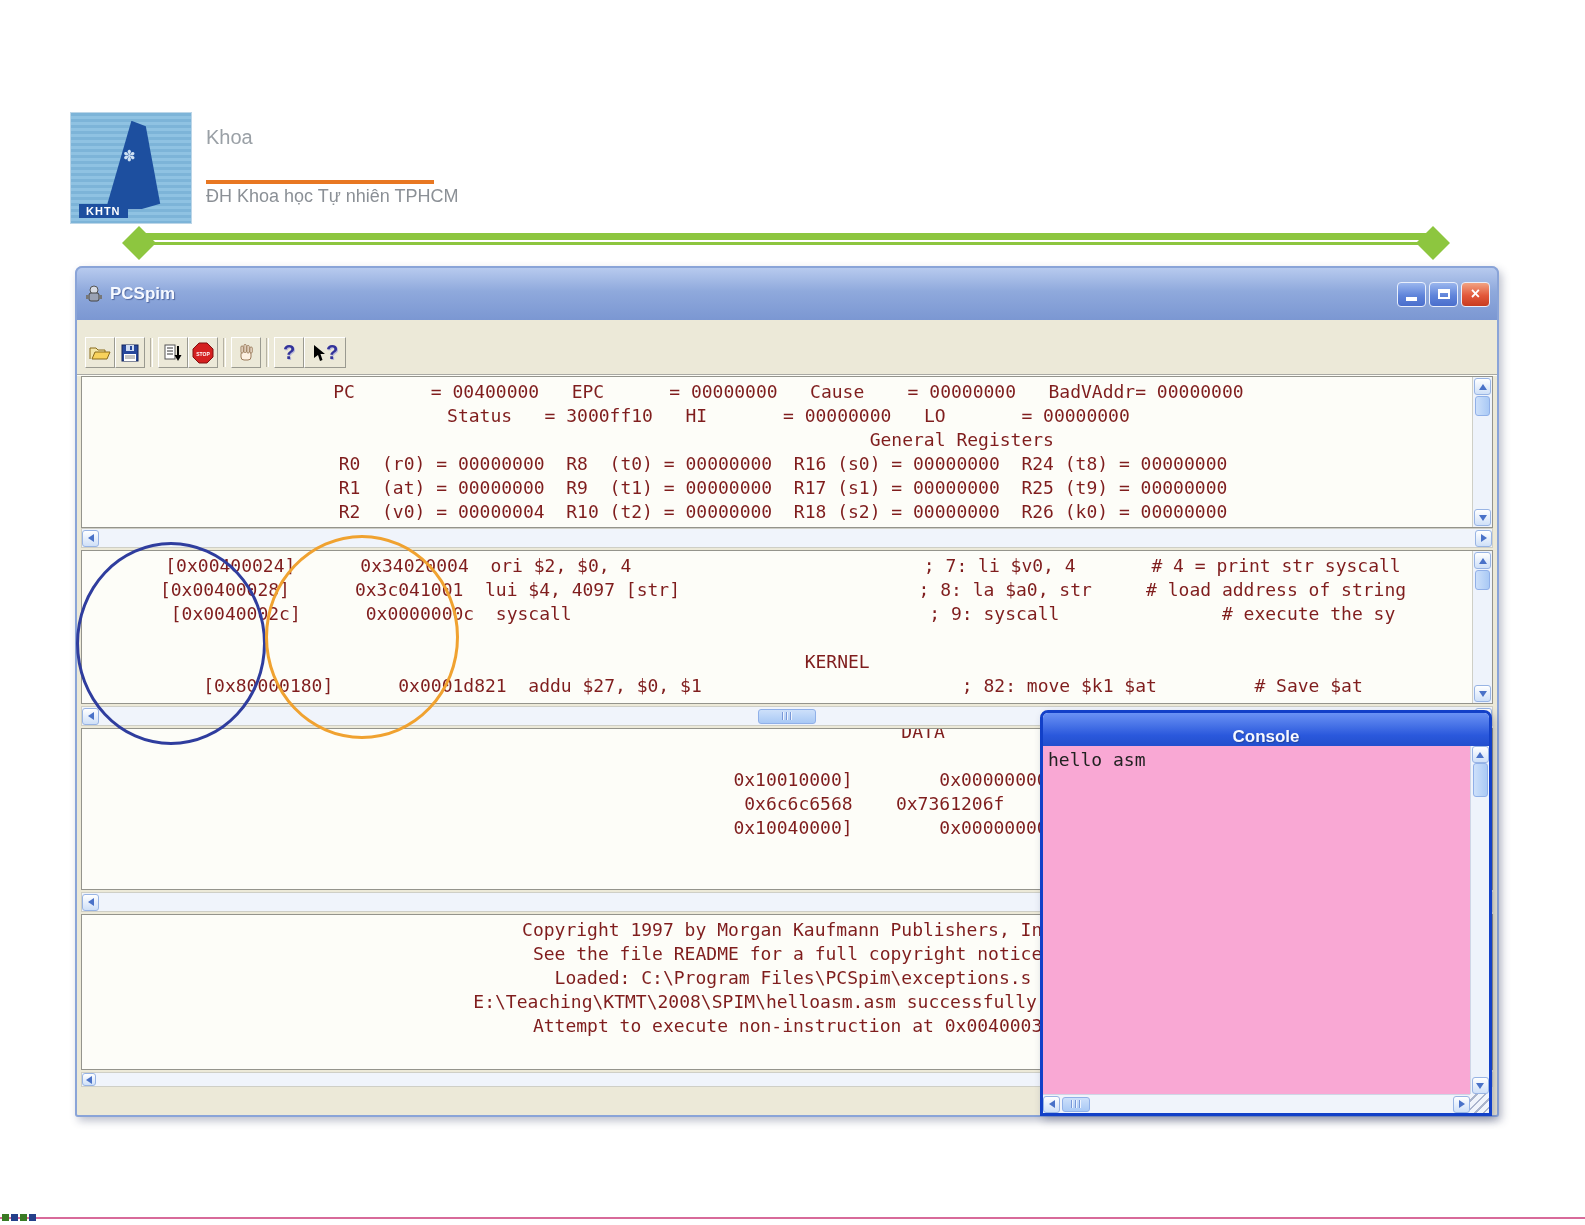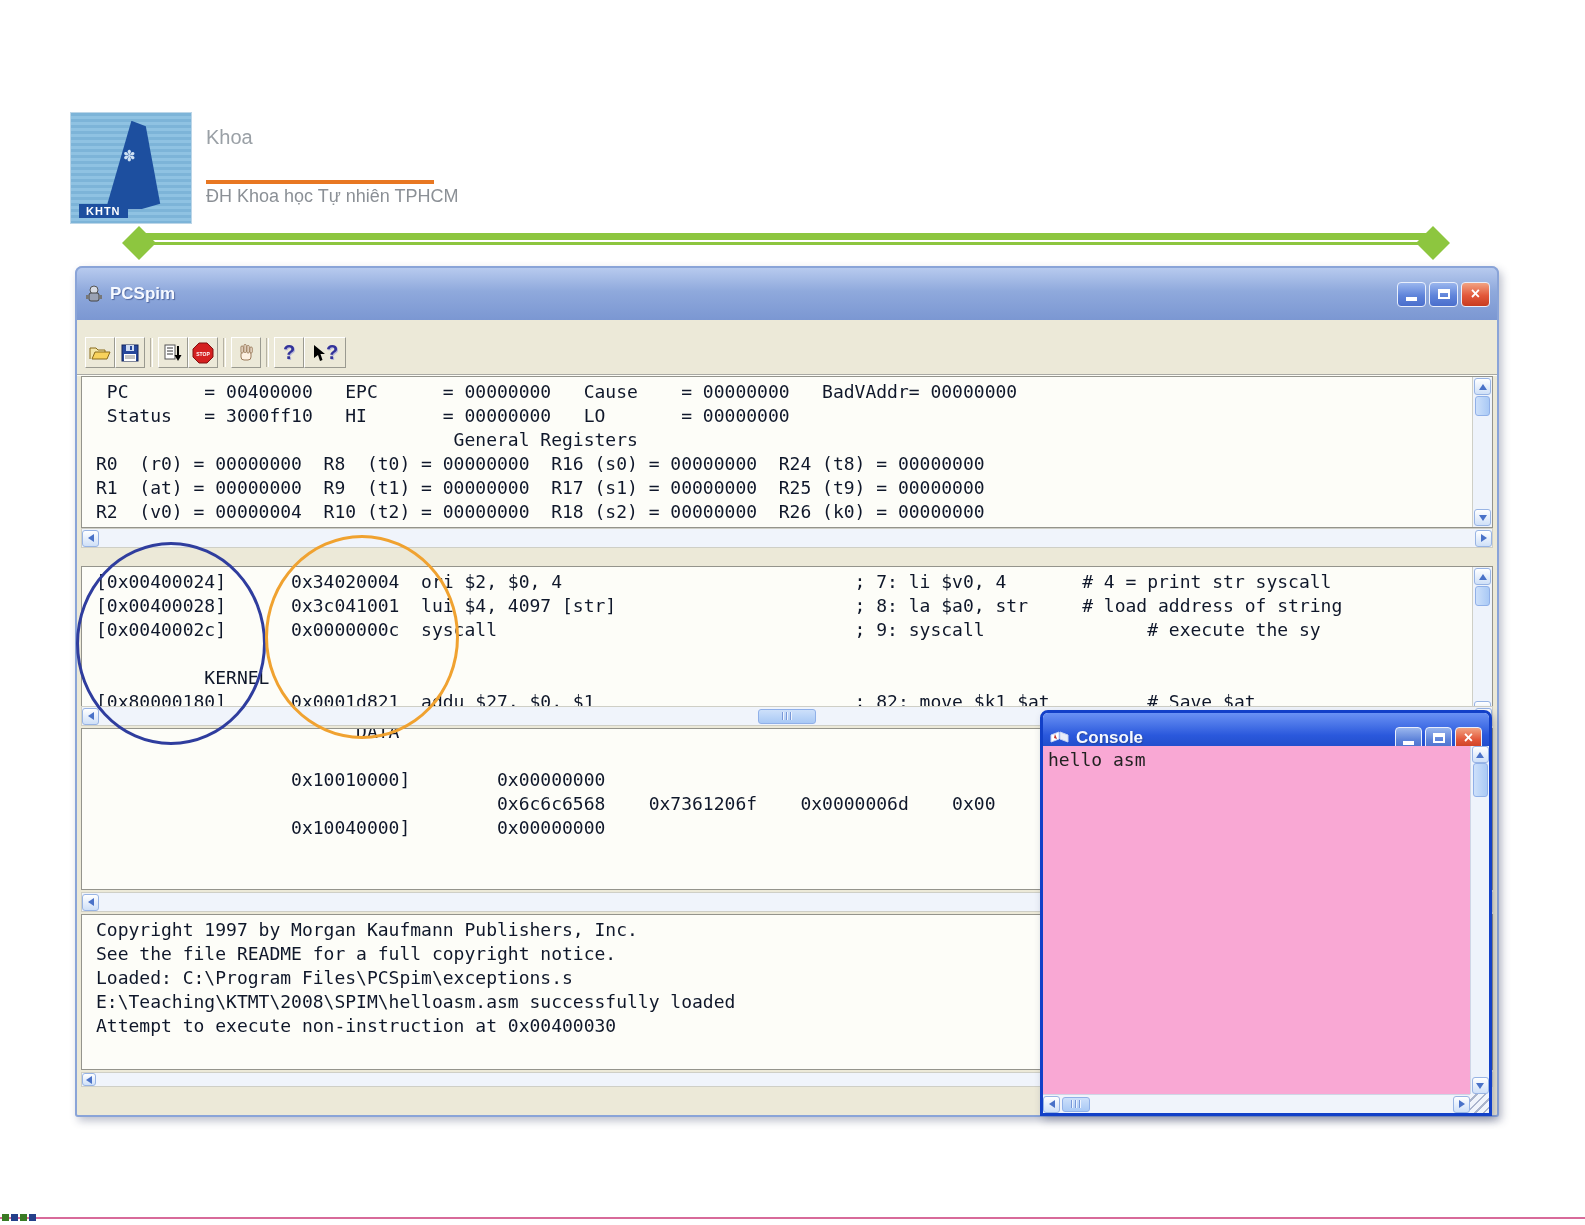--- a/index.html
+++ b/index.html
@@ -53,23 +53,23 @@
     padding-left:8px;border-bottom:2px groove #fdfdf6;box-sizing:border-box;}
   .tbtn{width:30px;height:31px;display:flex;align-items:center;justify-content:center;
     background:#ece9d8;border:1px solid;border-color:#fff #9a9a90 #9a9a90 #fff;box-sizing:border-box;}
   .tbtn.wide{width:42px;}
   .tsep{width:1px;height:29px;border-left:1px solid #b6b2a4;border-right:1px solid #fff;margin:0 5px;}
   .helpq{font-size:20px;font-weight:bold;color:#33339a;text-shadow:1px 1px 0 #b8b8d8;}
 
   .panel{position:absolute;left:4px;right:4px;background:#fdfdf8;border:1px solid #94948c;
     display:flex;overflow:hidden;box-sizing:border-box;}
   .panel pre{margin:0;padding:3px 2px 0 14px;font-family:"DejaVu Sans Mono",monospace;
-    font-size:18px;line-height:24px;color:#0f172a;white-space:pre;flex:1;overflow:hidden;}
+    font-size:18px;line-height:24px;color:#7f1d1d;white-space:pre;flex:1;overflow:hidden;text-align:center;}
   .p-registers{top:110px;height:152px;}
-  .p-text{top:300px;height:154px;}
+  .p-text{top:284px;height:154px;}
   .p-data{top:462px;height:162px;}
   .p-data pre{margin-top:-12px;}
   .p-messages{top:648px;height:156px;}
 
   
   .vsb{width:19px;border-left:1px solid #cfcfc6;background:#eef3fb;display:flex;
     flex-direction:column;align-items:center;}
   .hsb{position:absolute;left:4px;right:4px;height:20px;background:#f0f4fb;border:1px solid #cfcfc6;
     display:flex;align-items:center;box-sizing:border-box;}
   .hsb1{top:262px;} .hsb2{top:440px;} .hsb3{top:626px;}
@@ -94,21 +94,21 @@
     border-top:1px solid #fff;display:flex;align-items:center;font-size:15px;color:#222;}
   .st-left{flex:0 0 608px;margin:2px 4px;padding:1px 7px;border:1px solid;
     border-color:#9a9a94 #fff #fff #9a9a94;height:17px;}
   .st-field{width:340px;margin:2px 0;padding:1px 5px;border:1px solid;font-size:14px;
     border-color:#9a9a94 #fff #fff #9a9a94;height:17px;white-space:nowrap;overflow:hidden;}
 
   
   .console{left:1040px;top:710px;width:452px;height:406px;z-index:60;background:#fff;
     border:3px solid #1240c8;border-radius:8px 8px 0 0;box-sizing:border-box;}
   .console .titlebar{height:34px;margin:-0px;border-radius:5px 5px 0 0;
-    background:linear-gradient(180deg,#6a92f4,#2a58dc 45%,#1a44bc 90%,#2a58dc);}
+    background:linear-gradient(180deg,#6a92f4,#2a58dc 45%,#1a44bc 90%,#2a58dc);flex-direction:column;}
   .console .wbtn{width:27px;height:23px;}
   .c-body{position:absolute;left:0;top:33px;right:0;bottom:0;background:#f9a8d4;}
   .c-out{position:absolute;left:0;top:0;right:19px;bottom:19px;overflow:hidden;}
   .c-out pre{margin:0;padding:2px 5px;font-family:"DejaVu Sans Mono",monospace;font-size:18px;
     line-height:24px;color:#222;}
   .c-vsb{position:absolute;right:0;top:0;bottom:19px;width:19px;background:#eef3fb;
     border-left:1px solid #cfd6e6;display:flex;flex-direction:column;align-items:center;box-sizing:border-box;}
   .c-hsb{position:absolute;left:0;bottom:0;right:19px;height:19px;background:#f0f4fb;
     border-top:1px solid #cfd6e6;display:flex;align-items:center;box-sizing:border-box;}
   .c-hsb .thumb-h{width:28px;}

